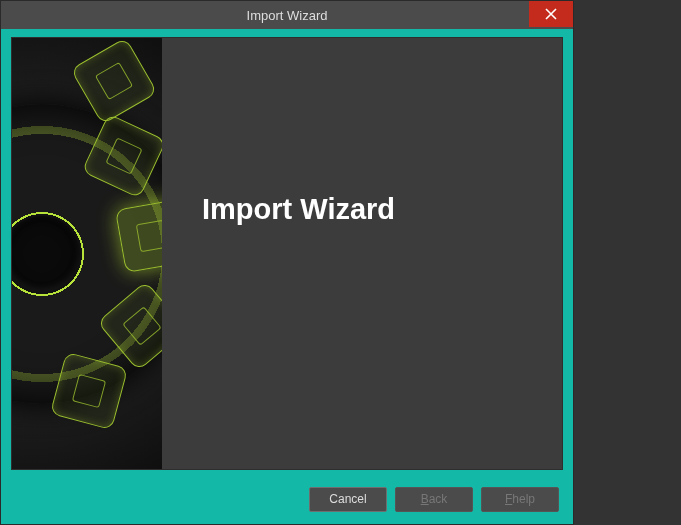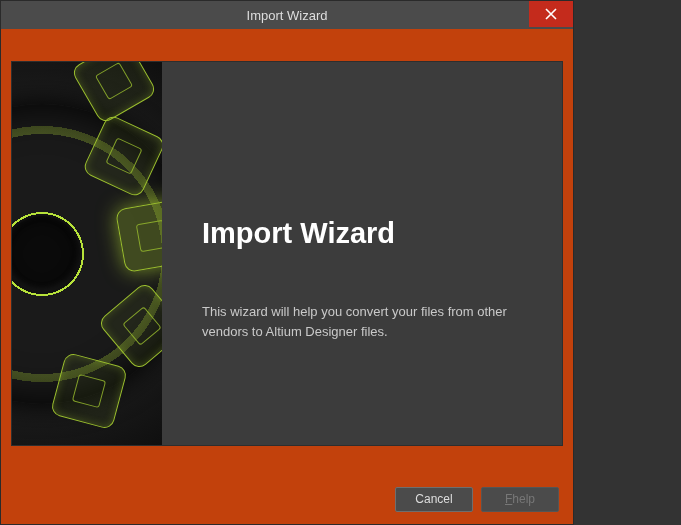--- a/index.html
+++ b/index.html
@@ -1,20 +1,19 @@
 <!DOCTYPE html>
 <html><head>
 <meta charset="utf-8">
 <style>
   * { box-sizing: border-box; margin: 0; padding: 0; }
   html, body { width: 681px; height: 525px; font-family: "Segoe UI", Arial, sans-serif; background: #333; }
   .window {
-    width: 574px; height: 525px; background: #c2410c; display: flex; flex-direction: column;
+    width: 574px; height: 525px; background: #14b8a6; display: flex; flex-direction: column;
     border: 1px solid #2a2a2a;
-    gap: 24px;
   }
   .titlebar {
     height: 28px; background: #4b4b4b; display: flex; align-items: center; position: relative;
     color: #ddd; font-size: 13px;
   }
   .titlebar .title { position: absolute; left: 50%; transform: translateX(-50%); }
   .close-btn {
     position: absolute; right: 0; top: 0; width: 44px; height: 26px; background: #c42b1c;
     display: flex; align-items: center; justify-content: center; color: #fff; cursor: pointer;
   }
@@ -108,26 +107,28 @@
         <div class="segment s3">
             <div class="seg-icon"></div>
           </div>
         <div class="segment s4">
             <div class="seg-icon"></div>
           </div>
       </div>
     </div>
     <div class="text-area">
       <h1 class="heading">Import Wizard</h1>
-      <p class="body-text">This wizard will help you convert your files from other vendors to Altium Designer files.</p>
     </div>
   </div>
 
   <div class="button-row">
     <button class="btn">
       <span>Cancel</span>
+    </button>
+    <button class="btn disabled">
+      <span><span class="mnemonic">B</span><span>ack</span></span>
     </button>
     <button class="btn disabled">
       <span><span class="mnemonic">F</span><span>help</span></span>
     </button>
   </div>
 
 </div>
 
 </body></html>

